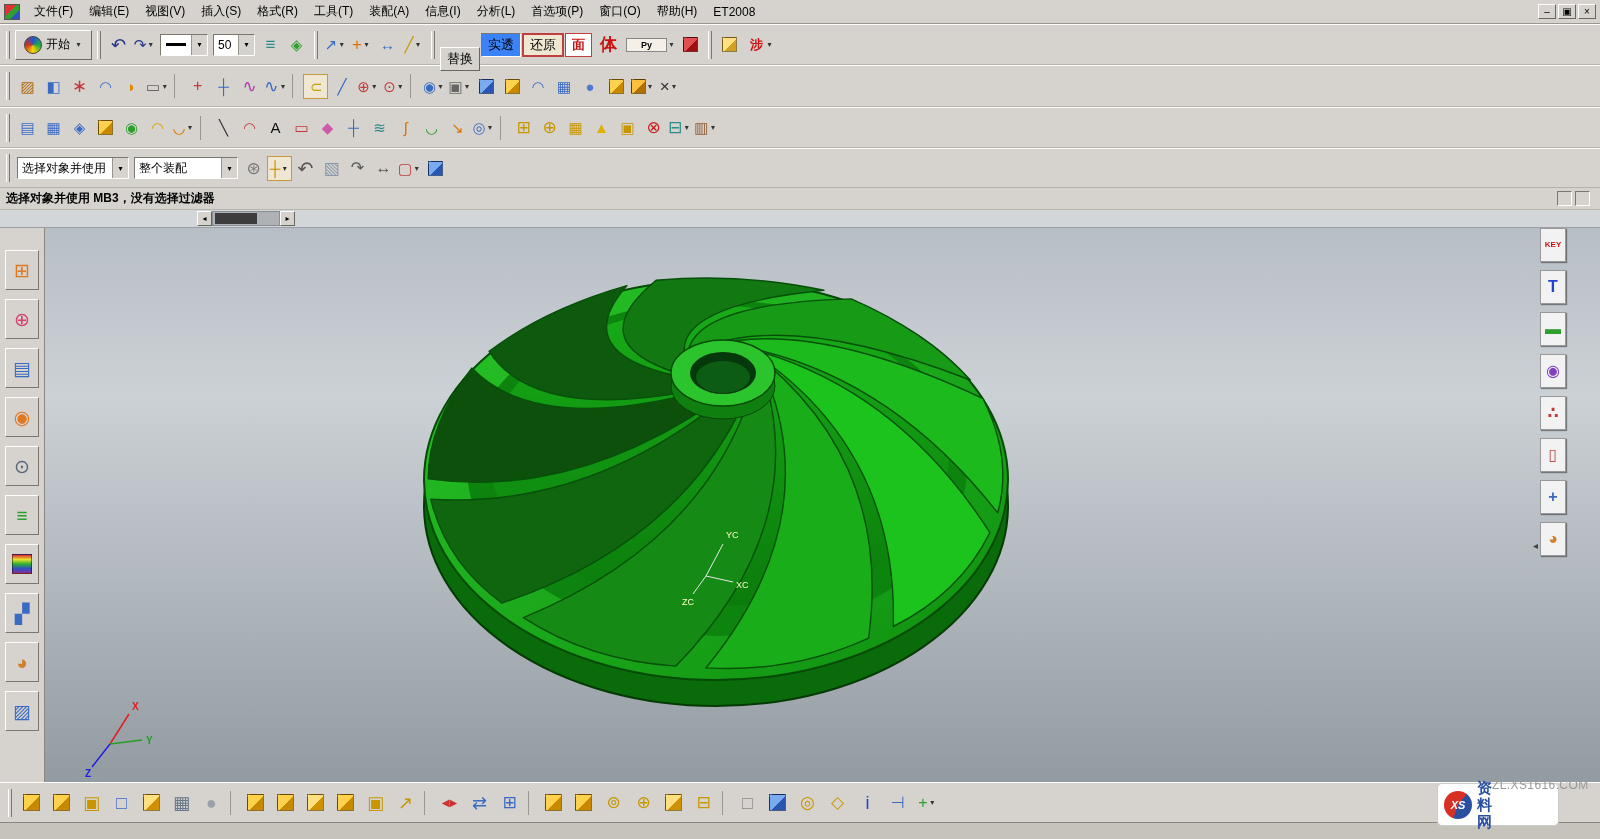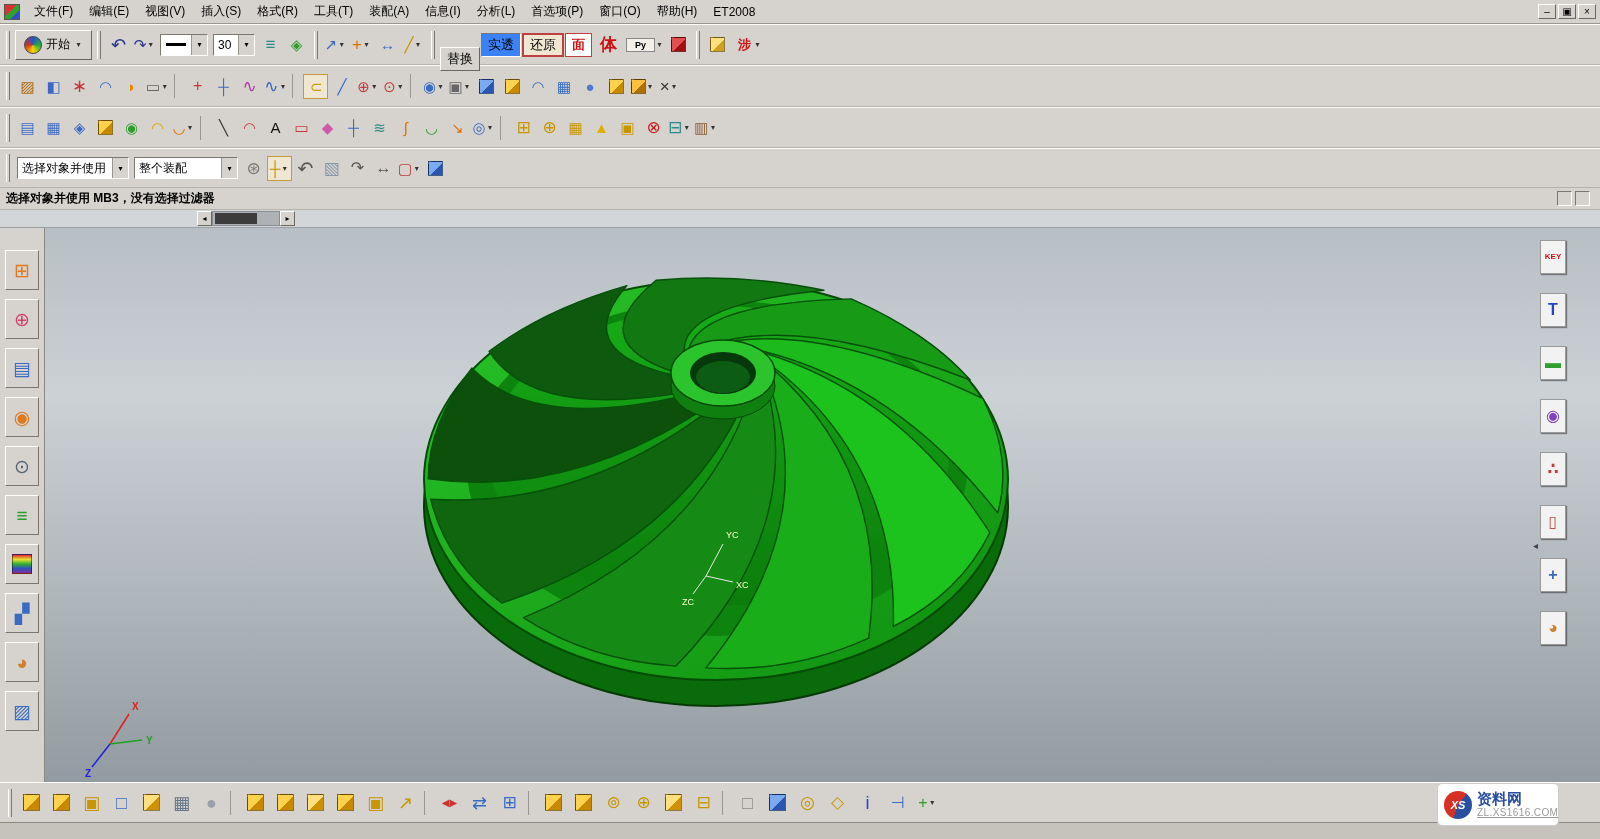--- a/index.html
+++ b/index.html
@@ -45,21 +45,21 @@
   .lsw { flex: 1; height: 3px; background: #000; margin: 0 5px; }
   .txtbtn { height: 24px; padding: 0 6px; display: inline-flex; align-items: center; gap: 2px;
     background: #d6d3ce; border: 1px solid transparent; font-size: 13px;
     font-family: inherit; cursor: default; }
   .txtbtn.raised { border-color: #fdfdfb #6a675f #6a675f #fdfdfb; margin-top: 28px; }
   .txtbtn.white { background: #3b82f6; border-color: #7a776f #fdfdfb #fdfdfb #7a776f; }
   .txtbtn.selected { border: 2px solid #c04040; background: #efe7d2; }
   .txtbtn.redtext { color: #cc1111; font-weight: bold; }
   .txtbtn.bordered { border: 1px solid #c04040; background: #fff; }
   .txtbtn.big { font-size: 17px; }
-  .pybox { font-size: 9px; font-weight: bold; border: 1px solid #888; padding: 1px 8px; background: #f4f0e8; }
+  .pybox { font-size: 9px; font-weight: bold; border: 1px solid #888; padding: 1px 14px; background: #f4f0e8; }
   
   .promptbar { height: 22px; display: flex; align-items: center; padding: 0 6px;
     background: #d6d3ce; border-bottom: 1px solid #b8b5ad; font-weight: bold; }
   .pcells { margin-left: auto; display: flex; gap: 3px; margin-right: 4px; }
   .pcell { width: 15px; height: 15px; background: #d6d3ce;
     border: 1px solid; border-color: #7a776f #fdfdfb #fdfdfb #7a776f; }
   
   .sliderstrip { height: 18px; background: #d2d6d9; border-bottom: 1px solid #9aa0a6; position: relative; }
   .pan-slider { position: absolute; left: 197px; top: 1px; width: 98px; height: 15px; display: flex; }
   .sbtn { width: 15px; background: #d6d3ce; border: 1px solid;
@@ -71,43 +71,43 @@
   .main { display: flex; height: 554px; }
   .sidebar { width: 45px; background: #d6d3ce; border-right: 1px solid #8a877f;
     display: flex; flex-direction: column; align-items: center; padding-top: 22px; gap: 9px; }
   .sidebar .tbi { min-width: 34px; width: 34px; height: 40px; background: #d6d3ce;
     border: 1px solid; border-color: #fdfdfb #7a776f #7a776f #fdfdfb; }
   .sidebar .gl { font-size: 19px; }
   .sidebar .cube { width: 20px; height: 20px; }
   .viewport { flex: 1; position: relative; overflow: hidden;
     background: linear-gradient(180deg,#b7bec5 0%,#ccd1d5 30%,#b2b9bf 62%,#939ba2 100%); }
   #scene { position: absolute; left: 0; top: 0; }
-  .resbar { position: absolute; top: 12px; right: 34px; display: flex; flex-direction: column; gap: 19px; align-items: center; }
+  .resbar { position: absolute; top: 0; right: 34px; display: flex; flex-direction: column; gap: 8px; align-items: center; }
   .resbar .tbi { min-width: 26px; width: 26px; height: 34px; background: #f2f2f2;
     border: 1px solid #999; box-shadow: 1px 1px 1px rgba(0,0,0,.4); }
   .resbar .gl { font-size: 16px; font-weight: bold; }
   .res-arrow { position: absolute; top: 312px; right: 62px; font-size: 10px; color: #444; cursor: default; }
   
   .bottombar { height: 40px; background: #d6d3ce; border-top: 1px solid #fdfdfb;
     display: flex; align-items: center; padding: 0 4px; gap: 1px; }
   .bottombar .tbi { min-width: 29px; height: 29px; }
   .bottombar .gl { font-size: 18px; }
   .bottombar .cube { width: 17px; height: 17px; }
   .framebar { height: 17px; background: #c6c3bc; border-top: 1px solid #8a877f; }
   
   .watermark { position: absolute; left: 1437px; top: 783px; width: 122px; height: 43px;
     background: #fff; border: 1px solid #ccc; border-radius: 5px; z-index: 10;
     display: flex; align-items: center; gap: 5px; padding: 2px 6px; }
   .wm-logo { width: 28px; height: 28px; border-radius: 50%; flex: none;
     background: conic-gradient(from 200deg,#d93025 0 55%,#2a4fa0 55%);
     color: #fff; font-weight: bold; font-style: italic; font-size: 11px;
     display: flex; align-items: center; justify-content: center; }
-  .wm-text { display: flex; flex-direction: column; line-height: 1.15; }
+  .wm-text { display: flex; flex-direction: row; line-height: 1.15; }
   .wm-name { color: #2a4fa0; font-weight: bold; font-size: 15px; }
-  .wm-url { color: #999; font-size: 10px; letter-spacing: .4px; text-decoration: underline; }
+  .wm-url { color: #999; font-size: 12px; letter-spacing: .4px; }
 </style>
 </head>
 <body>
 
 <div class="menubar">
   <div class="app-icon"></div>
   <div class="menus">
       <span class="menu-item">文件(F)</span>
       <span class="menu-item">编辑(E)</span>
       <span class="menu-item">视图(V)</span>
@@ -150,21 +150,21 @@
       <span class="tbi">
         <span class="gl" style="color: rgb(34, 51, 140); font-size: 15px;">↷</span>
         <span class="dd">▾</span>
       </span>
     </span>
   <div class="combo" style="width:48px">
     <span class="lsw"></span>
     <span class="cbtn">▾</span>
   </div>
   <div class="combo" style="width:42px">
-    <span class="val">30</span>
+    <span class="val">50</span>
     <span class="cbtn">▾</span>
   </div>
   <span class="iconhost">
       <span class="tbi">
         <span class="gl" style="color: rgb(46, 139, 139); font-size: 17px;">≡</span>
       </span>
       <span class="tbi">
         <span class="gl" style="color: rgb(46, 158, 46);">◈</span>
       </span>
     </span>

